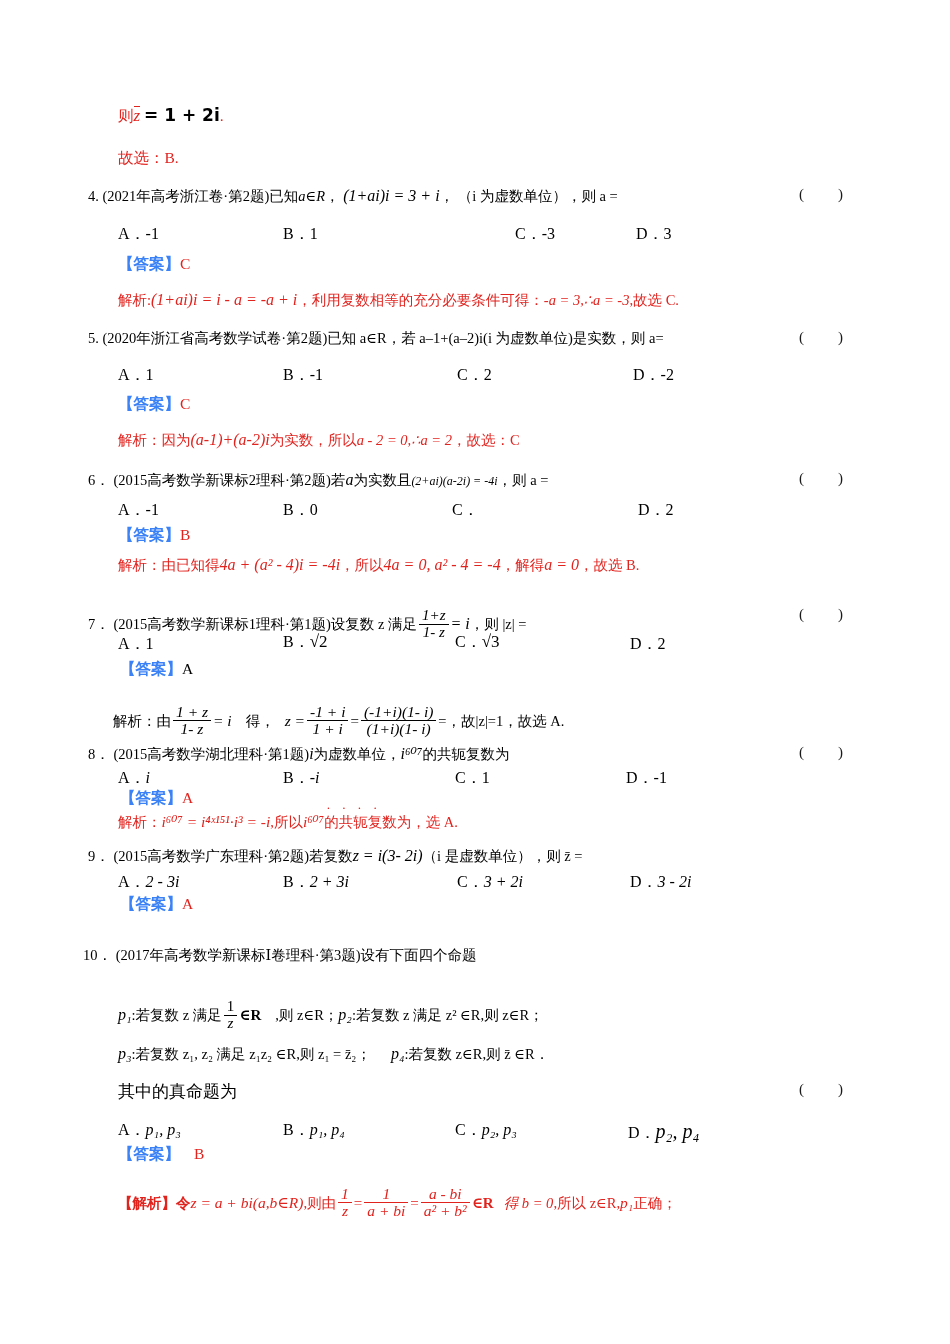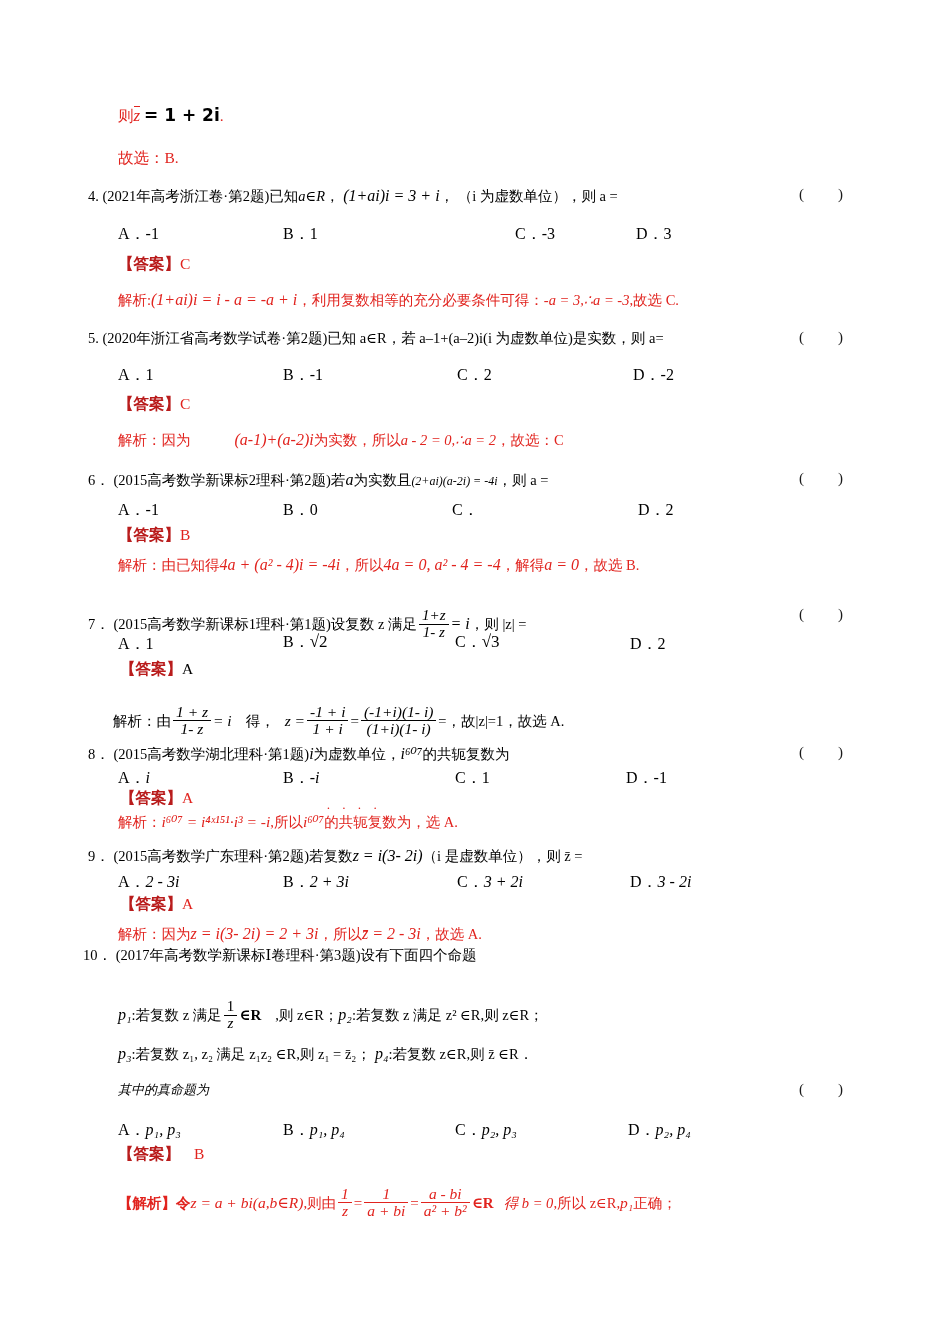--- a/index.html
+++ b/index.html
@@ -6,21 +6,21 @@
   body{
     width:950px;height:1344px;background:#ffffff;
     font-family:"Liberation Serif","DejaVu Serif",serif;
     color:#000000;overflow:hidden;
   }
   .page{position:relative;width:950px;height:1344px;}
 
   
   .red{color:#e1231e;}
   .blk{color:#000000;}
-  .ans-tag{color:#b91c1c;font-weight:bold;font-family:"DejaVu Sans","Liberation Sans",sans-serif;}
+  .ans-tag{color:#3b82f6;font-weight:bold;font-family:"DejaVu Sans","Liberation Sans",sans-serif;}
   .mi{font-style:italic;font-family:"Liberation Serif","DejaVu Serif",serif;}
   .bold-r{font-weight:bold;}
 
   
   .line{position:absolute;white-space:nowrap;font-size:15.5px;line-height:1.0;}
   .qline{font-size:14.5px;}
   .opt{position:absolute;white-space:nowrap;}
 
   
   .frac{display:inline-block;vertical-align:-0.55em;text-align:center;font-size:0.95em;margin:0 2px;}
@@ -93,21 +93,21 @@
   </div>
   <div class="opt" style="left:633px;top:365px;">
     <span>D．</span><span style="font-size:16px;">-2</span>
   </div>
 
   <div class="line" style="left:118px;top:396px;">
     <span class="ans-tag">【答案】</span><span class="red">C</span>
   </div>
 
   <div class="line red" style="left:118px;top:432px;font-size:14.5px;">
-    <span>解析：因为</span><span class="mi" style="font-size:16px;margin-left:44px;">(a-1)+(a-2)i</span><span>为实数，所以</span><span class="mi">a - 2 = 0,∴a = 2</span><span>，故选：C</span>
+    <span>解析：因为</span><span class="mi" style="font-size:16px;">(a-1)+(a-2)i</span><span>为实数，所以</span><span class="mi">a - 2 = 0,∴a = 2</span><span>，故选：C</span>
   </div>
 
   <div class="line qline" style="left:88px;top:472px;">
     <span>6．</span>
     <span>(2015高考数学新课标2理科·第2题)若</span><span class="mi" style="font-size:16px;">a</span><span>为实数且</span><span class="mi" style="font-size:12px;">(2+ai)(a-2i) = -4i</span><span>，则 a =</span>
   </div>
   <div class="brk" style="left:799px;top:470px;">(<span class="sp"></span>)</div>
 
   <div class="opt" style="left:118px;top:500px;">
     <span>A．</span><span style="font-size:16px;">-1</span>
@@ -199,51 +199,48 @@
     <span>C．</span><span class="mi" style="font-size:16px;">3 + 2i</span>
   </div>
   <div class="opt" style="left:630px;top:872px;">
     <span>D．</span><span class="mi" style="font-size:16px;">3 - 2i</span>
   </div>
 
   <div class="line" style="left:120px;top:896px;">
     <span class="ans-tag">【答案】</span><span class="red">A</span>
   </div>
 
-  <div class="line red" style="left:118px;top:926px;font-size:14.5px;">
-    <span>解析：因为</span><span class="mi" style="font-size:16px;">z = i(3- 2i) = 2 + 3i</span><span>，所以</span><span class="mi" style="font-size:16px;">z̄ = 2 - 3i</span><span>，故选 A.</span>
-  </div>
 
   <div class="line qline" style="left:83px;top:948px;">
     <span>10．</span>
     <span>(2017年高考数学新课标Ⅰ卷理科·第3题)设有下面四个命题</span>
   </div>
 
   <div class="line" style="left:118px;top:999px;font-size:14.5px;">
     <span class="mi" style="font-size:16px;">p₁</span><span>:若复数 z 满足</span><span class="frac" style="font-size:15px;margin-left:2px;"><span class="num">1</span><span class="den mi">z</span></span><span class="mathbf" style="font-size:15px;">∈R</span><span style="display:inline-block;width:14px;"></span><span>,则 z∈R；</span><span class="mi" style="font-size:16px;">p₂</span><span>:若复数 z 满足 z² ∈R</span><span>,则 z∈R；</span>
   </div>
 
   <div class="line" style="left:118px;top:1046px;font-size:14.5px;">
-    <span class="mi" style="font-size:16px;">p₃</span><span>:若复数 z₁, z₂ 满足 z₁z₂ ∈R</span><span>,则 z₁ = z̄₂；</span><span style="display:inline-block;width:4px;"></span><span class="mi" style="font-size:16px;">p₄</span><span>:若复数 z∈R</span><span>,则 z̄ ∈R．</span>
-  </div>
-
-  <div class="line" style="left:118px;top:1083px;font-size:13px;font-style:italic;">其中的真命题为</div>
+    <span class="mi" style="font-size:16px;">p₃</span><span>:若复数 z₁, z₂ 满足 z₁z₂ ∈R</span><span>,则 z₁ = z̄₂；</span><span style="display:inline-block;width:4px;"></span><span class="mi" style="font-size:16px;margin-left:16px;">p₄</span><span>:若复数 z∈R</span><span>,则 z̄ ∈R．</span>
+  </div>
+
+  <div class="line" style="left:118px;top:1083px;font-size:17px;">其中的真命题为</div>
   <div class="brk" style="left:799px;top:1081px;">(<span class="sp"></span>)</div>
 
   <div class="opt" style="left:118px;top:1120px;">
     <span>A．</span><span class="mi" style="font-size:16px;">p₁, p₃</span>
   </div>
   <div class="opt" style="left:283px;top:1120px;">
     <span>B．</span><span class="mi" style="font-size:16px;">p₁, p₄</span>
   </div>
   <div class="opt" style="left:455px;top:1120px;">
     <span>C．</span><span class="mi" style="font-size:16px;">p₂, p₃</span>
   </div>
   <div class="opt" style="left:628px;top:1120px;">
-    <span>D．</span><span class="mi" style="font-size:16px;text-align:center;">p₂, p₄</span>
+    <span>D．</span><span class="mi" style="font-size:20px;text-align:center;">p₂, p₄</span>
   </div>
 
   <div class="line" style="left:118px;top:1146px;">
     <span class="ans-tag">【答案】</span><span style="display:inline-block;width:14px;"></span><span class="red">B</span>
   </div>
 
   <div class="line red" style="left:118px;top:1186px;font-size:14.5px;">
     <span class="bold-r">【解析】令</span><span class="mi" style="font-size:15.5px;">z = a + bi(a,b∈R)</span><span>,则由</span><span class="frac mi" style="font-size:15.5px;"><span class="num">1</span><span class="den">z</span></span><span style="font-size:15px;">=</span><span class="frac mi" style="font-size:15.5px;"><span class="num">1</span><span class="den">a + bi</span></span><span style="font-size:15px;">=</span><span class="frac mi" style="font-size:15.5px;"><span class="num">a - bi</span><span class="den">a² + b²</span></span><span class="mathbf" style="font-size:15px;">∈R</span><span style="display:inline-block;width:10px;"></span><span class="mi">得 b = 0</span><span>,所以 z∈R,</span><span class="mi" style="font-size:15.5px;">p₁</span><span>正确；</span>
   </div>
 

